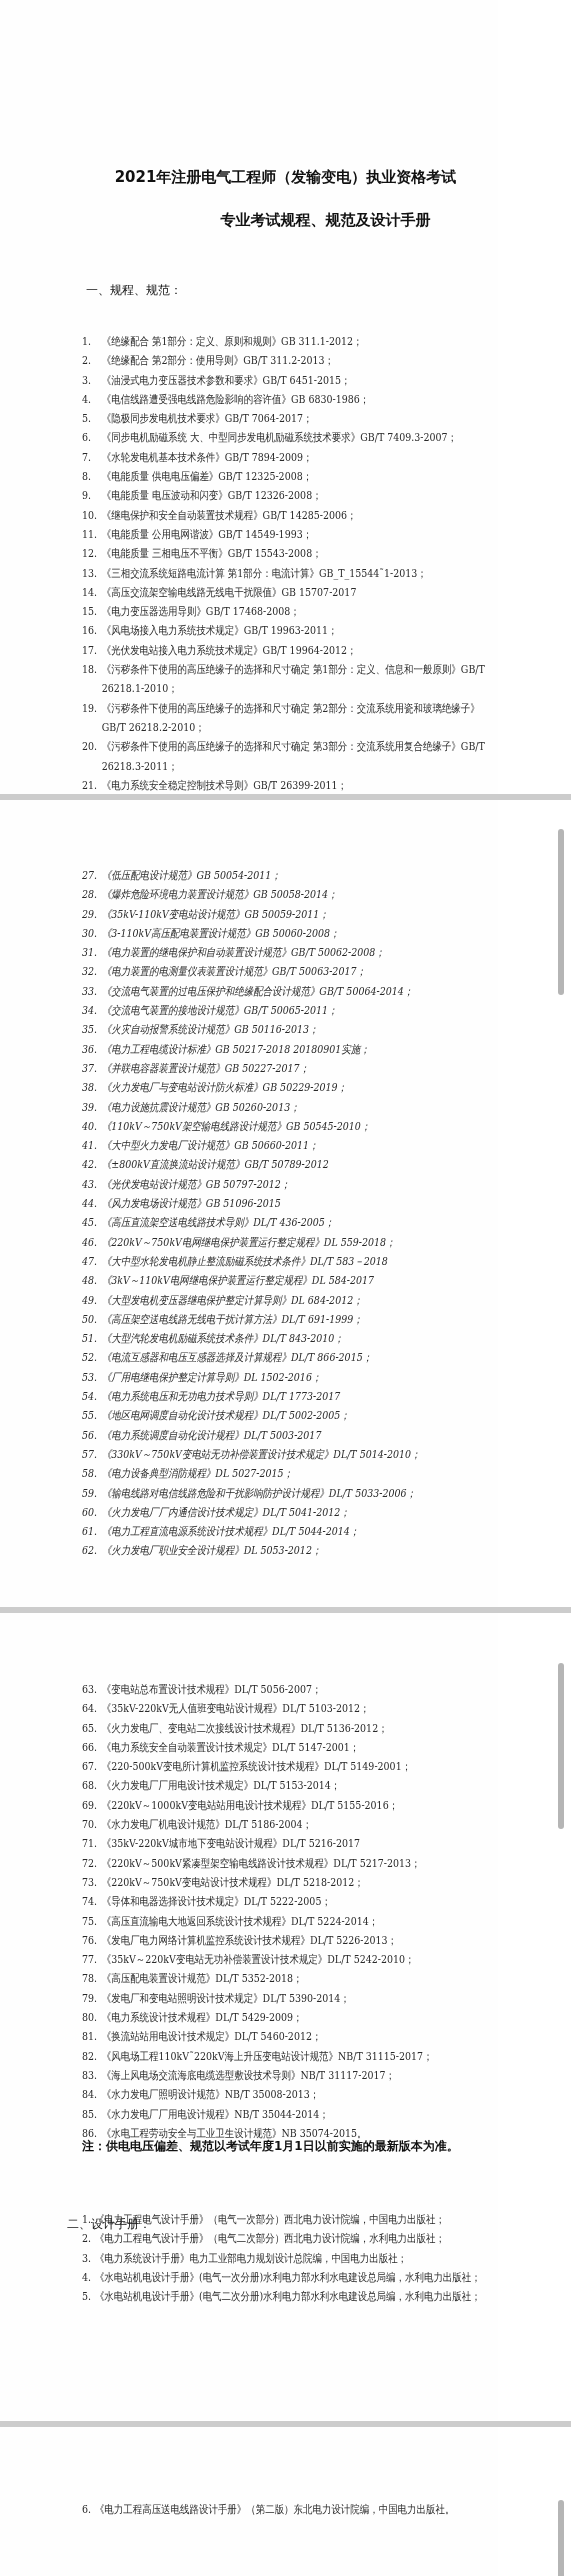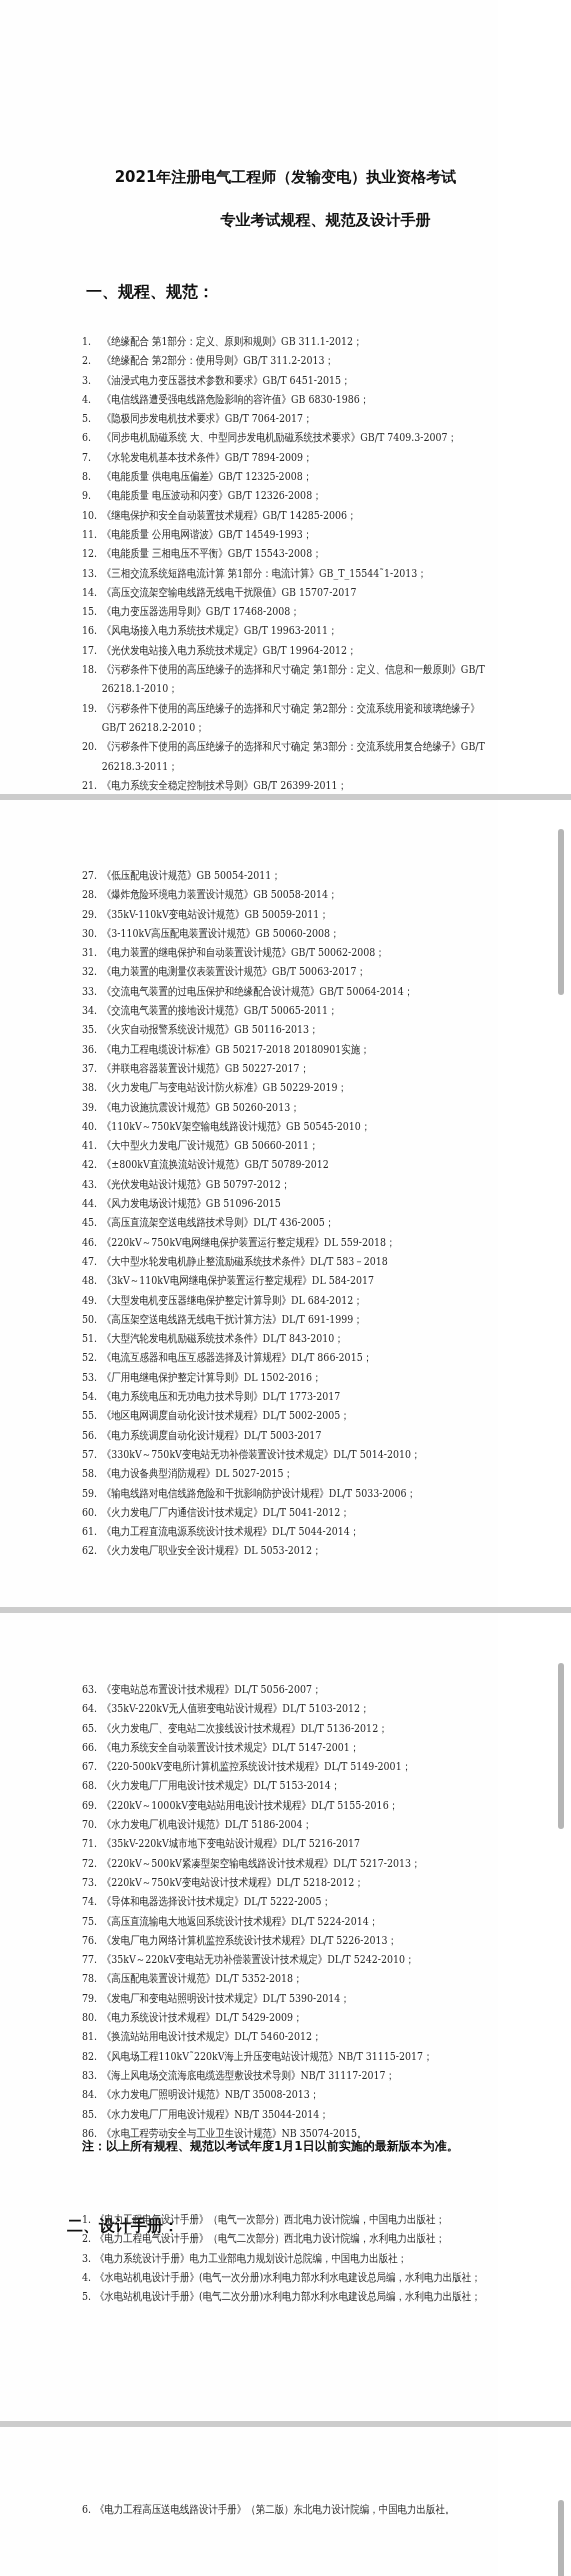--- a/index.html
+++ b/index.html
@@ -15,21 +15,21 @@
     background: #b5b5b5; border-radius: 3.2px;
   }
   .title {
     position: absolute; left: 0; width: 571px; text-align: center;
     font-family: "DejaVu Sans", "Liberation Sans", sans-serif;
     font-weight: bold; font-size: 15px; color: #111111; letter-spacing: 0px;
   }
   .heading {
     position: absolute; left: 86px;
     font-family: "DejaVu Sans", "Liberation Sans", sans-serif;
-    font-weight: bold; font-size: 16px; color: #111111;
+    font-weight: normal; font-size: 12px; color: #111111;
   }
   .note {
     position: absolute; left: 82px;
     font-family: "DejaVu Sans", "Liberation Sans", sans-serif;
     font-weight: bold; font-size: 12px; color: #111111; white-space: nowrap;
   }
   .list { position: absolute; left: 82px; width: 476px; margin: 0; padding: 0; list-style: none; }
   .item {
     position: relative; font-size: 11px; line-height: 19.3px;
     padding-left: 23px; white-space: normal; color: #2a2a2a;
@@ -71,21 +71,21 @@
       <li class="item"><span class="num">23.</span><span>《光伏发电站无功补偿技术规范》GB/T 29321-2012；</span></li>
       <li class="item"><span class="num">24.</span><span>《电力系统安全稳定导则》 GB 38755-2019；</span></li>
       <li class="item"><span class="num">25.</span><span>《小型火力发电厂设计规范》GB 50049-2011；</span></li>
       <li class="item"><span class="num">26.</span><span>《供配电系统设计规范》GB 50052-2009；</span></li>
     </ul>
 </div>
 <div class="sep" style="top:794px;"></div>
 
 <div class="page" style="top:800px;height:807px;">
   <div class="scrollbar" style="top:28.6px;"></div>
-  <ul class="list" style="top:66px;" id="list-p2">
+  <ul class="list" style="top:66px;font-style:italic;" id="list-p2">
       <li class="item"><span class="num">27.</span><span>《低压配电设计规范》GB 50054-2011；</span></li>
       <li class="item"><span class="num">28.</span><span>《爆炸危险环境电力装置设计规范》GB 50058-2014；</span></li>
       <li class="item"><span class="num">29.</span><span>《35kV-110kV变电站设计规范》GB 50059-2011；</span></li>
       <li class="item"><span class="num">30.</span><span>《3-110kV高压配电装置设计规范》GB 50060-2008；</span></li>
       <li class="item"><span class="num">31.</span><span>《电力装置的继电保护和自动装置设计规范》GB/T 50062-2008；</span></li>
       <li class="item"><span class="num">32.</span><span>《电力装置的电测量仪表装置设计规范》GB/T 50063-2017；</span></li>
       <li class="item"><span class="num">33.</span><span>《交流电气装置的过电压保护和绝缘配合设计规范》GB/T 50064-2014；</span></li>
       <li class="item"><span class="num">34.</span><span>《交流电气装置的接地设计规范》GB/T 50065-2011；</span></li>
       <li class="item"><span class="num">35.</span><span>《火灾自动报警系统设计规范》GB 50116-2013；</span></li>
       <li class="item"><span class="num">36.</span><span>《电力工程电缆设计标准》GB 50217-2018 20180901实施；</span></li>
@@ -140,21 +140,21 @@
       <li class="item"><span class="num">78.</span><span>《高压配电装置设计规范》DL/T 5352-2018；</span></li>
       <li class="item"><span class="num">79.</span><span>《发电厂和变电站照明设计技术规定》DL/T 5390-2014；</span></li>
       <li class="item"><span class="num">80.</span><span>《电力系统设计技术规程》DL/T 5429-2009；</span></li>
       <li class="item"><span class="num">81.</span><span>《换流站站用电设计技术规定》DL/T 5460-2012；</span></li>
       <li class="item"><span class="num">82.</span><span>《风电场工程110kV˜220kV海上升压变电站设计规范》NB/T 31115-2017；</span></li>
       <li class="item"><span class="num">83.</span><span>《海上风电场交流海底电缆选型敷设技术导则》NB/T 31117-2017；</span></li>
       <li class="item"><span class="num">84.</span><span>《水力发电厂照明设计规范》NB/T 35008-2013；</span></li>
       <li class="item"><span class="num">85.</span><span>《水力发电厂厂用电设计规程》NB/T 35044-2014；</span></li>
       <li class="item"><span class="num">86.</span><span>《水电工程劳动安全与工业卫生设计规范》NB 35074-2015。</span></li>
     </ul>
-  <div class="note" style="top:525px;">注：以上所有规程、规范以考试年度1月1日以前实施的最新版本为准。</div>
+  <div class="note" style="top:525px;">注：供电电压偏差、规范以考试年度1月1日以前实施的最新版本为准。</div>
   <div class="heading" style="top:564px;left:67px;margin-top:39px;">二、设计手册：</div>
   <ul class="list manual-list" style="top:597px;" id="list-m3">
       <li class="item"><span class="num">1.</span><span>《电力工程电气设计手册》（电气一次部分）西北电力设计院编，中国电力出版社；</span></li>
       <li class="item"><span class="num">2.</span><span>《电力工程电气设计手册》（电气二次部分）西北电力设计院编，水利电力出版社；</span></li>
       <li class="item"><span class="num">3.</span><span>《电力系统设计手册》电力工业部电力规划设计总院编，中国电力出版社；</span></li>
       <li class="item"><span class="num">4.</span><span>《水电站机电设计手册》(电气一次分册)水利电力部水利水电建设总局编，水利电力出版社；</span></li>
       <li class="item"><span class="num">5.</span><span>《水电站机电设计手册》(电气二次分册)水利电力部水利水电建设总局编，水利电力出版社；</span></li>
     </ul>
 </div>
 <div class="sep" style="top:2421px;"></div>

